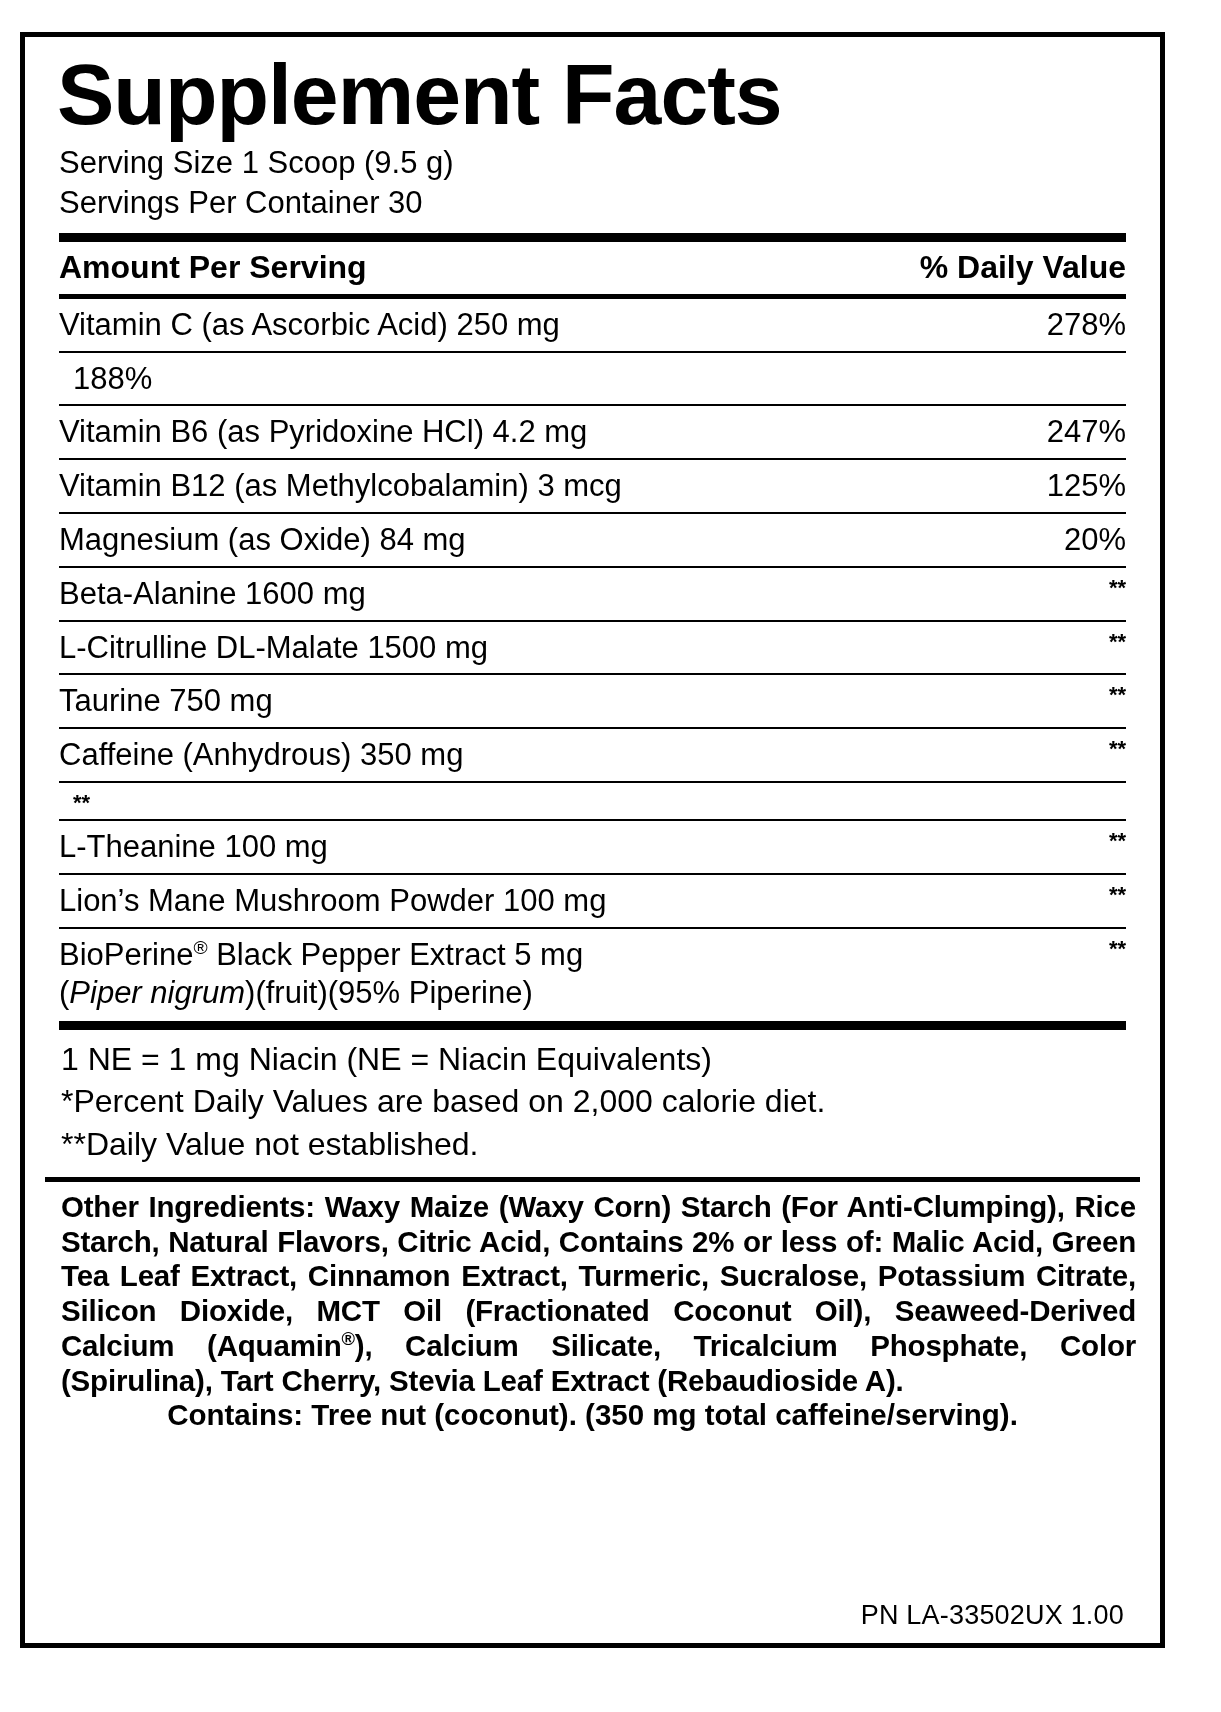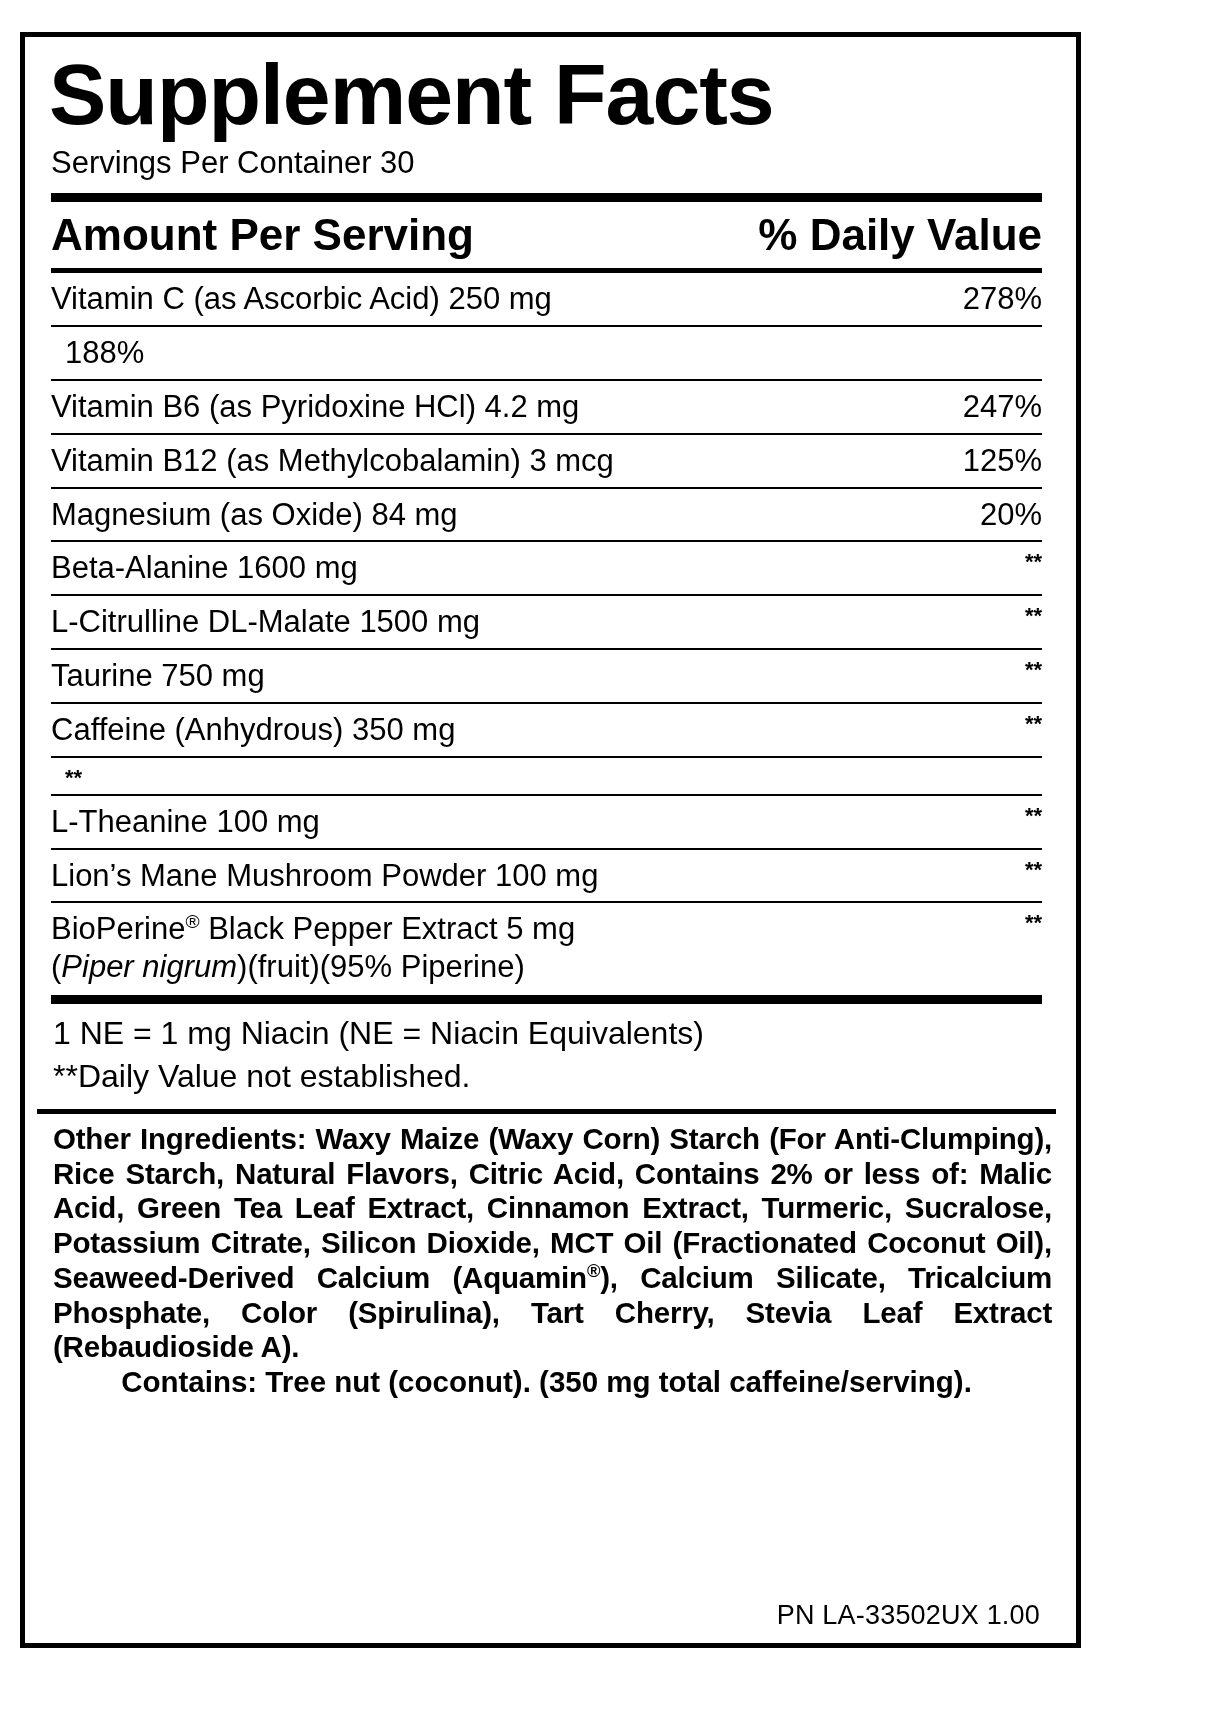--- a/index.html
+++ b/index.html
@@ -11,25 +11,25 @@
     width: 1221px;
     height: 1712px;
     font-family: "Liberation Sans", sans-serif;
     color: #000000;
     -webkit-font-smoothing: antialiased;
   }
   .panel {
     position: absolute;
     left: 20px;
     top: 32px;
-    width: 1061px;
+    width: 1145px;
     height: 1616px;
     border: 5px solid #000;
     box-sizing: border-box;
-    padding: 8px 20px 0 12px;
+    padding: 8px 20px 0 20px;
   }
   .title {
     font-size: 86px;
     font-weight: bold;
     line-height: 1.02;
     letter-spacing: -1px;
     margin: 6px 0 4px 12px;
     white-space: nowrap;
   }
   .serving-line {
@@ -53,21 +53,21 @@
     display: flex;
     justify-content: space-between;
     align-items: flex-start;
     font-size: 31px;
     padding: 7px 14px 7px 14px;
     line-height: 1.22;
   }
   .row .name { text-align: left; }
   .row .dv { text-align: right; white-space: nowrap; padding-left: 14px; }
   .hdr {
-    font-size: 44px;
+    font-size: 32px;
     font-weight: bold;
     padding: 6px 14px 7px 14px;
   }
   .dv-dagger {
     font-size: 22px;
     font-weight: bold;
     vertical-align: top;
     line-height: 1;
     position: relative;
     top: 2px;
@@ -110,20 +110,21 @@
     letter-spacing: 0.2px;
   }
 </style>
 </head>
 <body>
 
 <div class="panel">
 
   <div class="title">Supplement Facts</div>
 
+  <div class="serving-line">Serving Size 1 Scoop (9.5 g)</div>
   <div class="serving-line">Servings Per Container 30</div>
 
   <div class="rule-thick"></div>
 
   <div class="row hdr">
     <div class="name">Amount Per Serving</div>
     <div class="dv">% Daily Value</div>
   </div>
 
   <div class="rule-med"></div>
@@ -203,20 +204,21 @@
       <span>BioPerine</span><span class="sup">®</span><span> Black Pepper Extract 5 mg</span>
       <span class="sub"><span>(</span><span class="ital">Piper nigrum</span><span>)(fruit)(95% Piperine)</span></span>
     </div>
     <div class="dv dv-dagger">**</div>
   </div>
 
   <div class="rule-thick" style="margin-top:2px;"></div>
 
   <div class="footnotes">
     <div>1 NE = 1 mg Niacin (NE = Niacin Equivalents)</div>
+    <div>*Percent Daily Values are based on 2,000 calorie diet.</div>
     <div>**Daily Value not established.</div>
   </div>
 
   <div class="rule-bottom"></div>
 
   <div class="other">
     <span>Other Ingredients:</span><span> Waxy Maize (Waxy Corn) Starch (For Anti-Clumping), Rice Starch, Natural Flavors, Citric Acid, Contains 2% or less of: Malic Acid, Green Tea Leaf Extract, Cinnamon Extract, Turmeric, Sucralose, Potassium Citrate, Silicon Dioxide, MCT Oil (Fractionated Coconut Oil), Seaweed-Derived Calcium (Aquamin</span><span class="sup">®</span><span>), Calcium Silicate, Tricalcium Phosphate, Color (Spirulina), Tart Cherry, Stevia Leaf Extract (Rebaudioside A).</span>
   </div>
 
   <div class="contains">Contains: Tree nut (coconut). (350 mg total caffeine/serving).</div>

